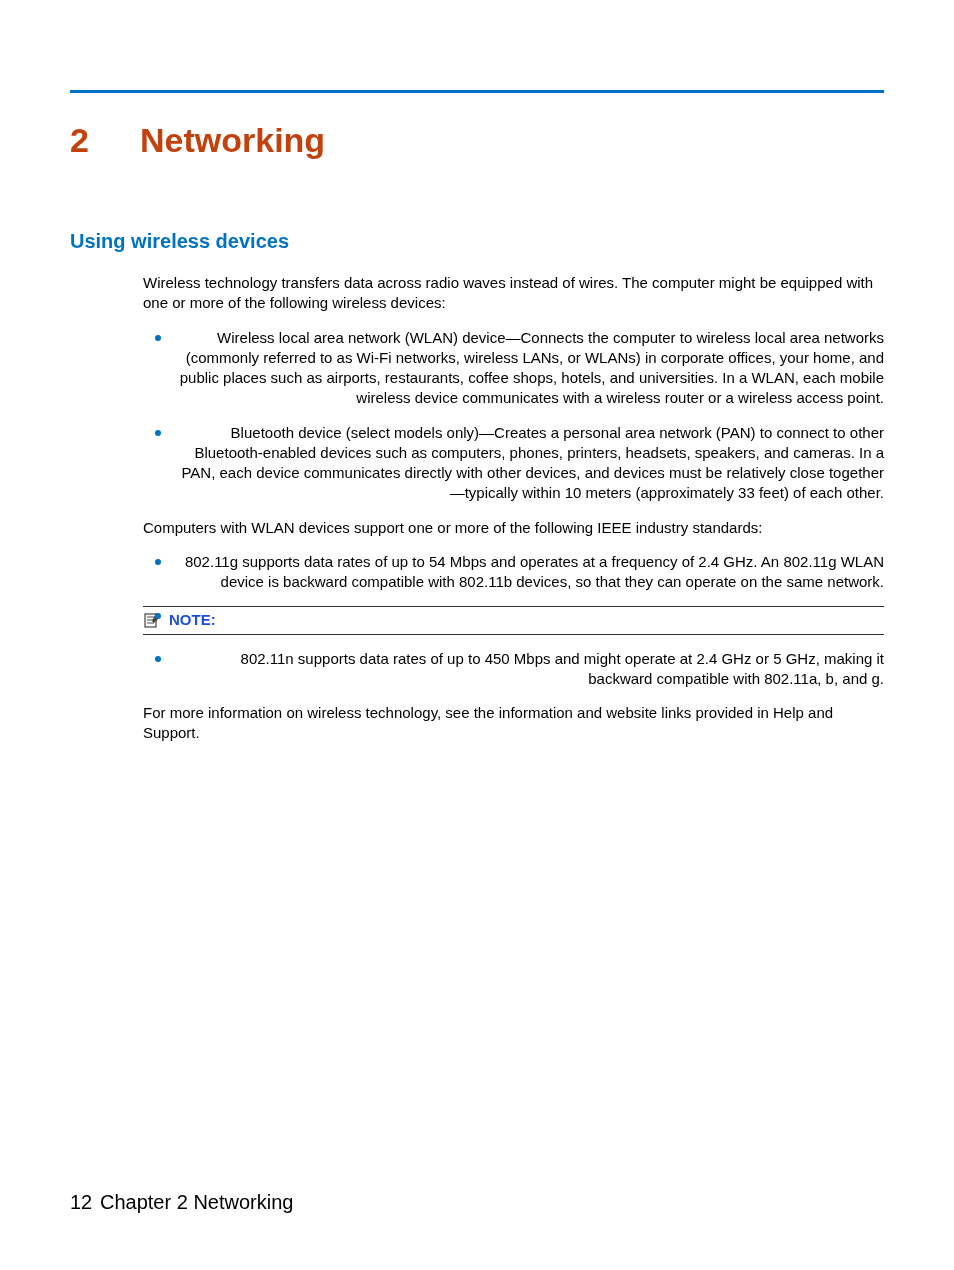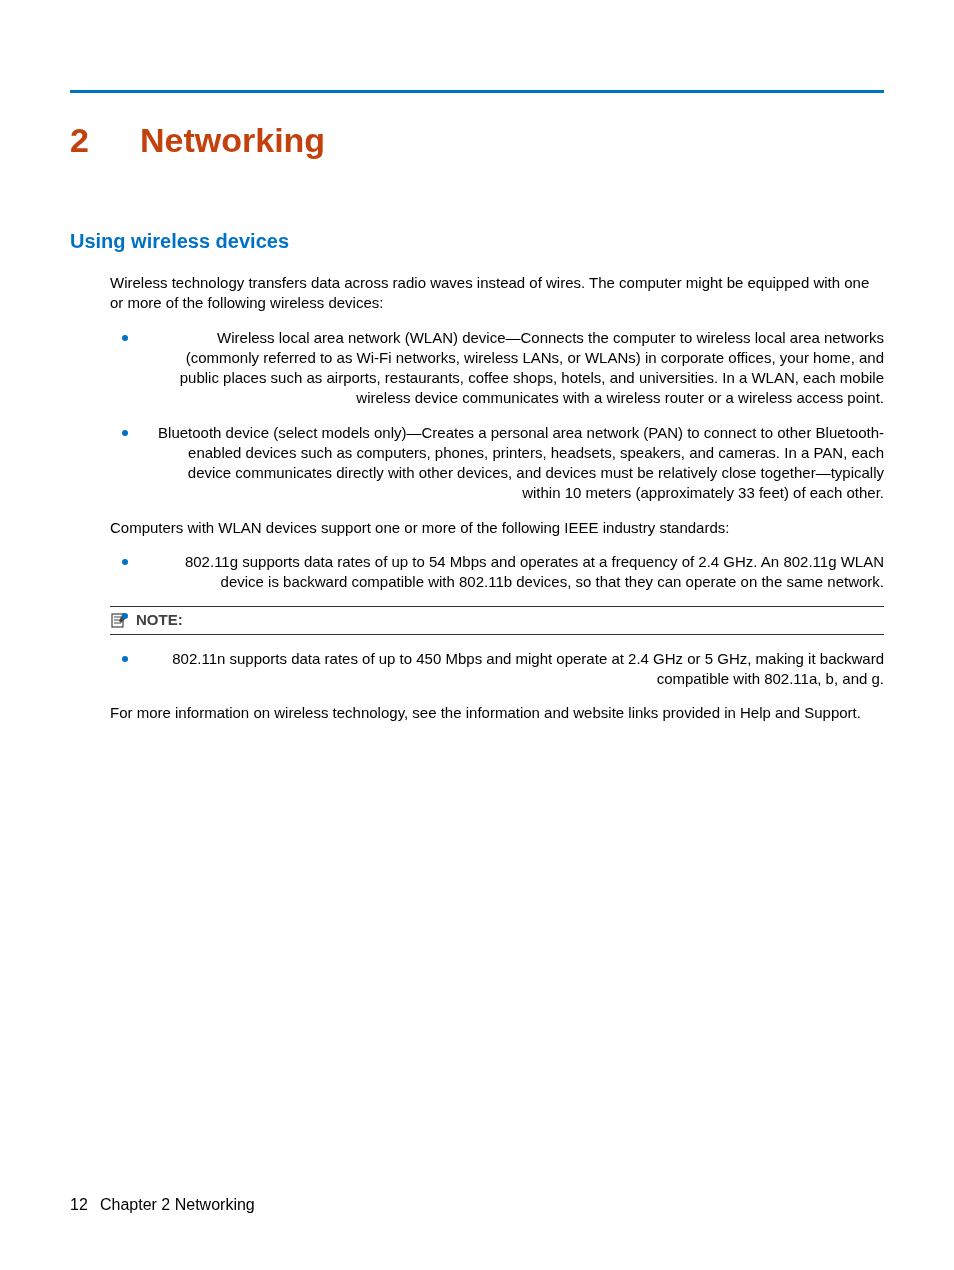--- a/index.html
+++ b/index.html
@@ -23,21 +23,21 @@
     margin-bottom: 70px;
   }
   h1.chapter .chnum { display: inline-block; width: 70px; }
   h2.section {
     color: #0072c6;
     font-size: 20px;
     font-weight: bold;
     margin-bottom: 20px;
   }
   .content {
-    margin-left: 40px;
+    margin-left: 73px;
     font-size: 15px;
     line-height: 1.35;
   }
   .content p { margin-bottom: 14px; }
   ul.bullets {
     list-style: none;
     margin-bottom: 14px;
   }
   ul.bullets > li {
     position: relative;
@@ -59,29 +59,29 @@
     margin: 6px 0 12px 0;
     border-top: 1px solid #333;
     border-bottom: 1px solid #333;
     padding: 3px 0 3px 0;
     display: flex;
     align-items: center;
     gap: 8px;
     font-size: 15px;
   }
   .notebox .note-label {
-    color: #404040;
+    color: #1d4ed8;
     font-weight: bold;
   }
   .note-icon-svg { flex-shrink: 0; }
   .footer {
     position: absolute;
     left: 70px;
     bottom: 56px;
-    font-size: 16px;
+    font-size: 20px;
   }
   .footer .pagenum { display: inline-block; width: 30px; }
 </style>
 </head>
 <body>
 
 <div class="rule"></div>
 
 <h1 class="chapter">
   <span class="chnum">2</span><span>Networking</span>

